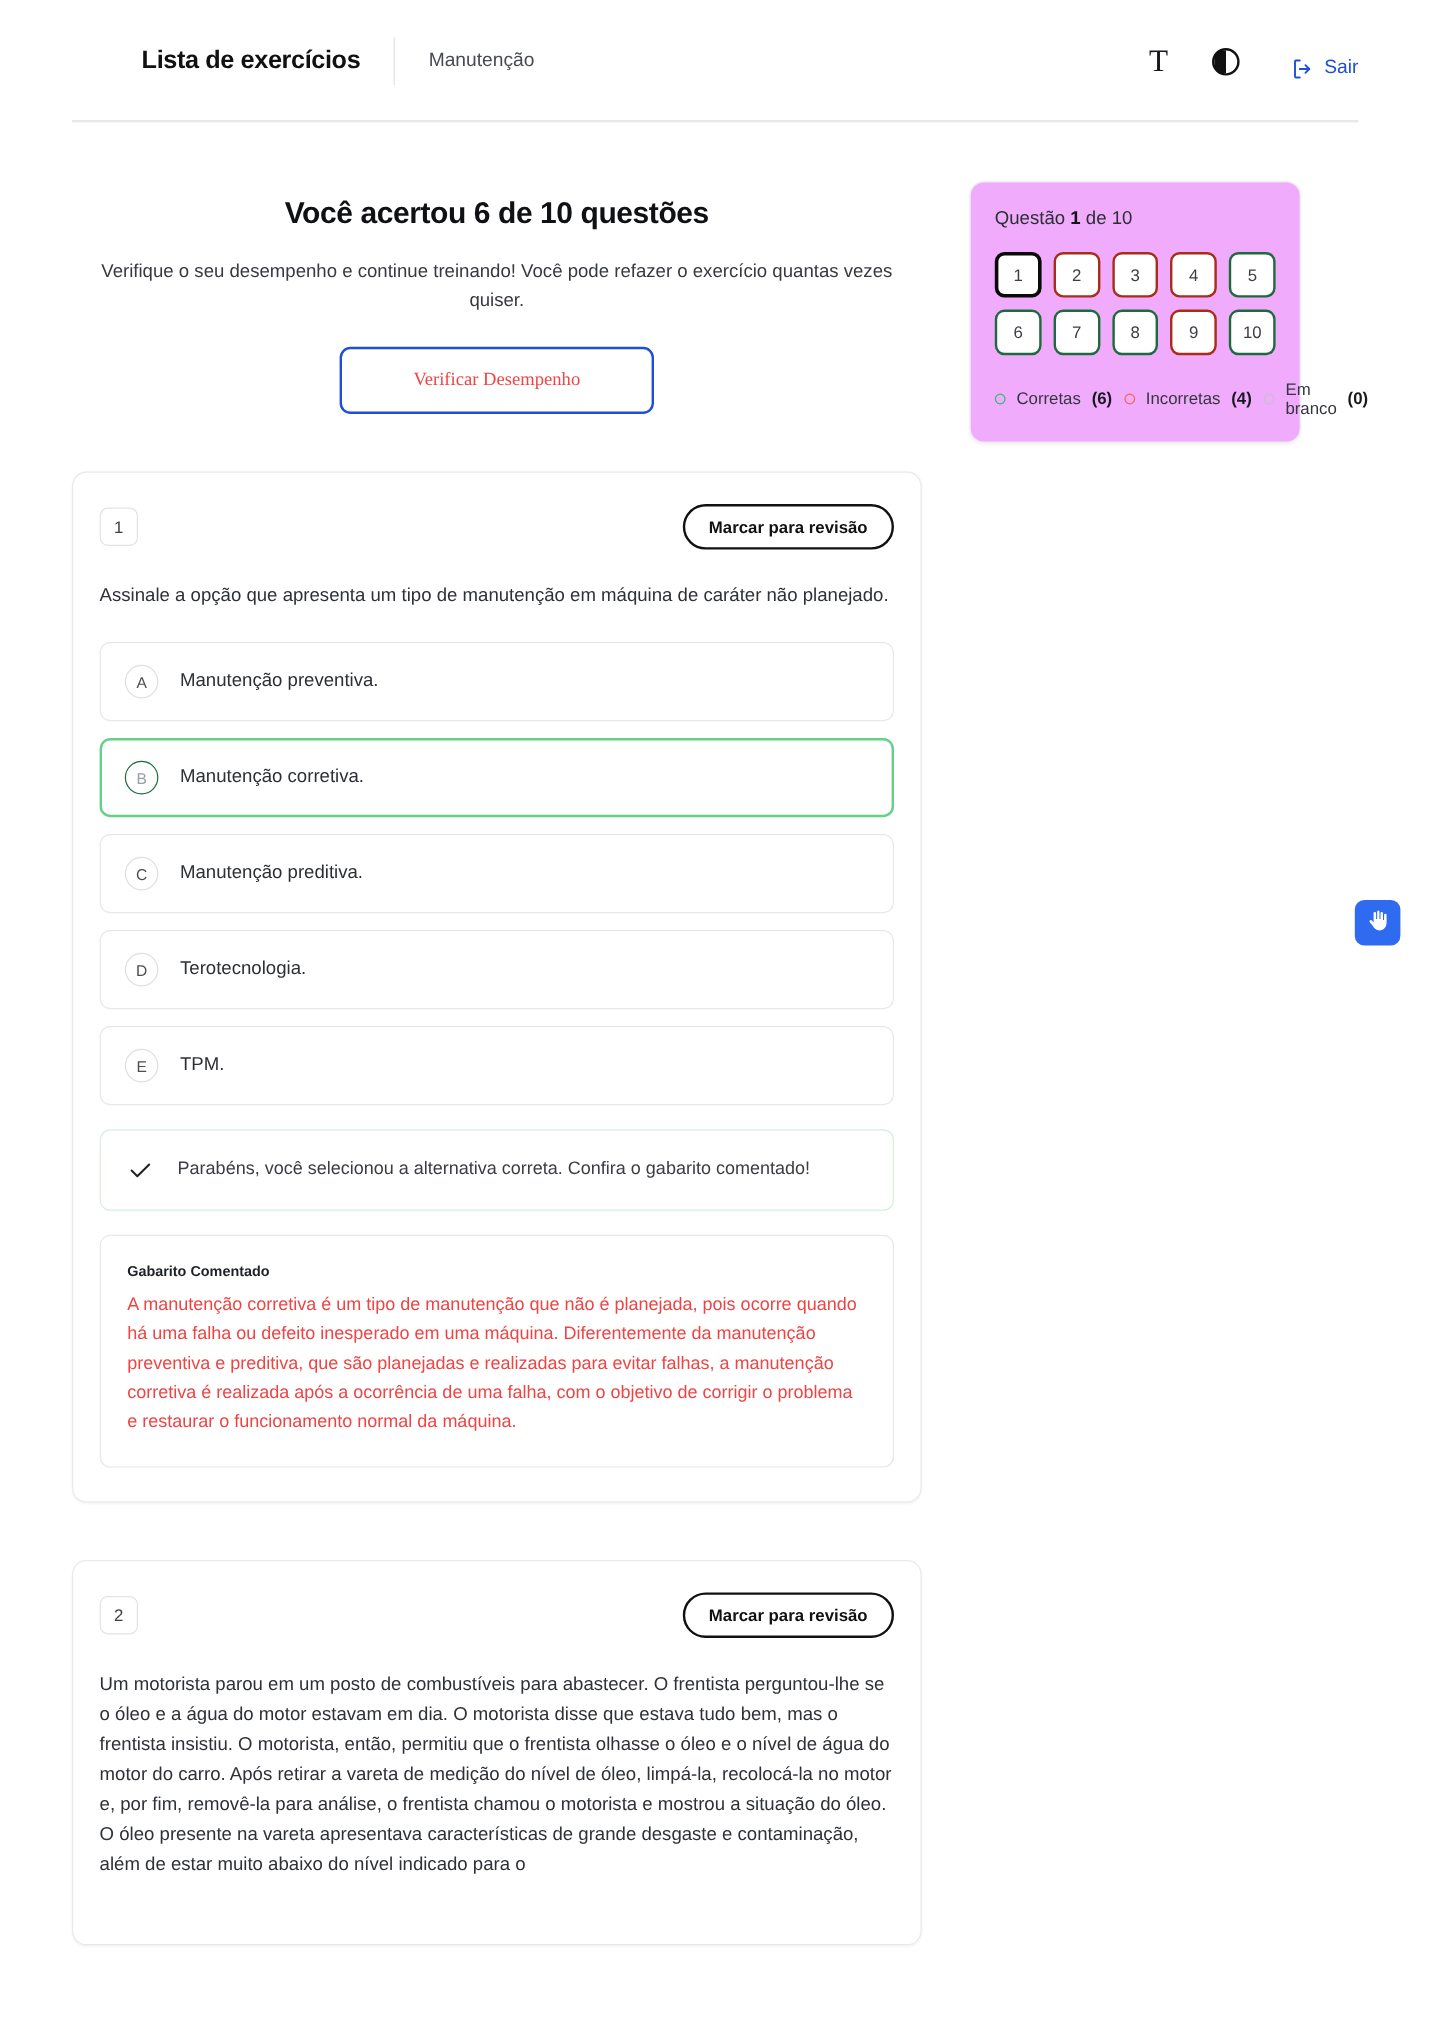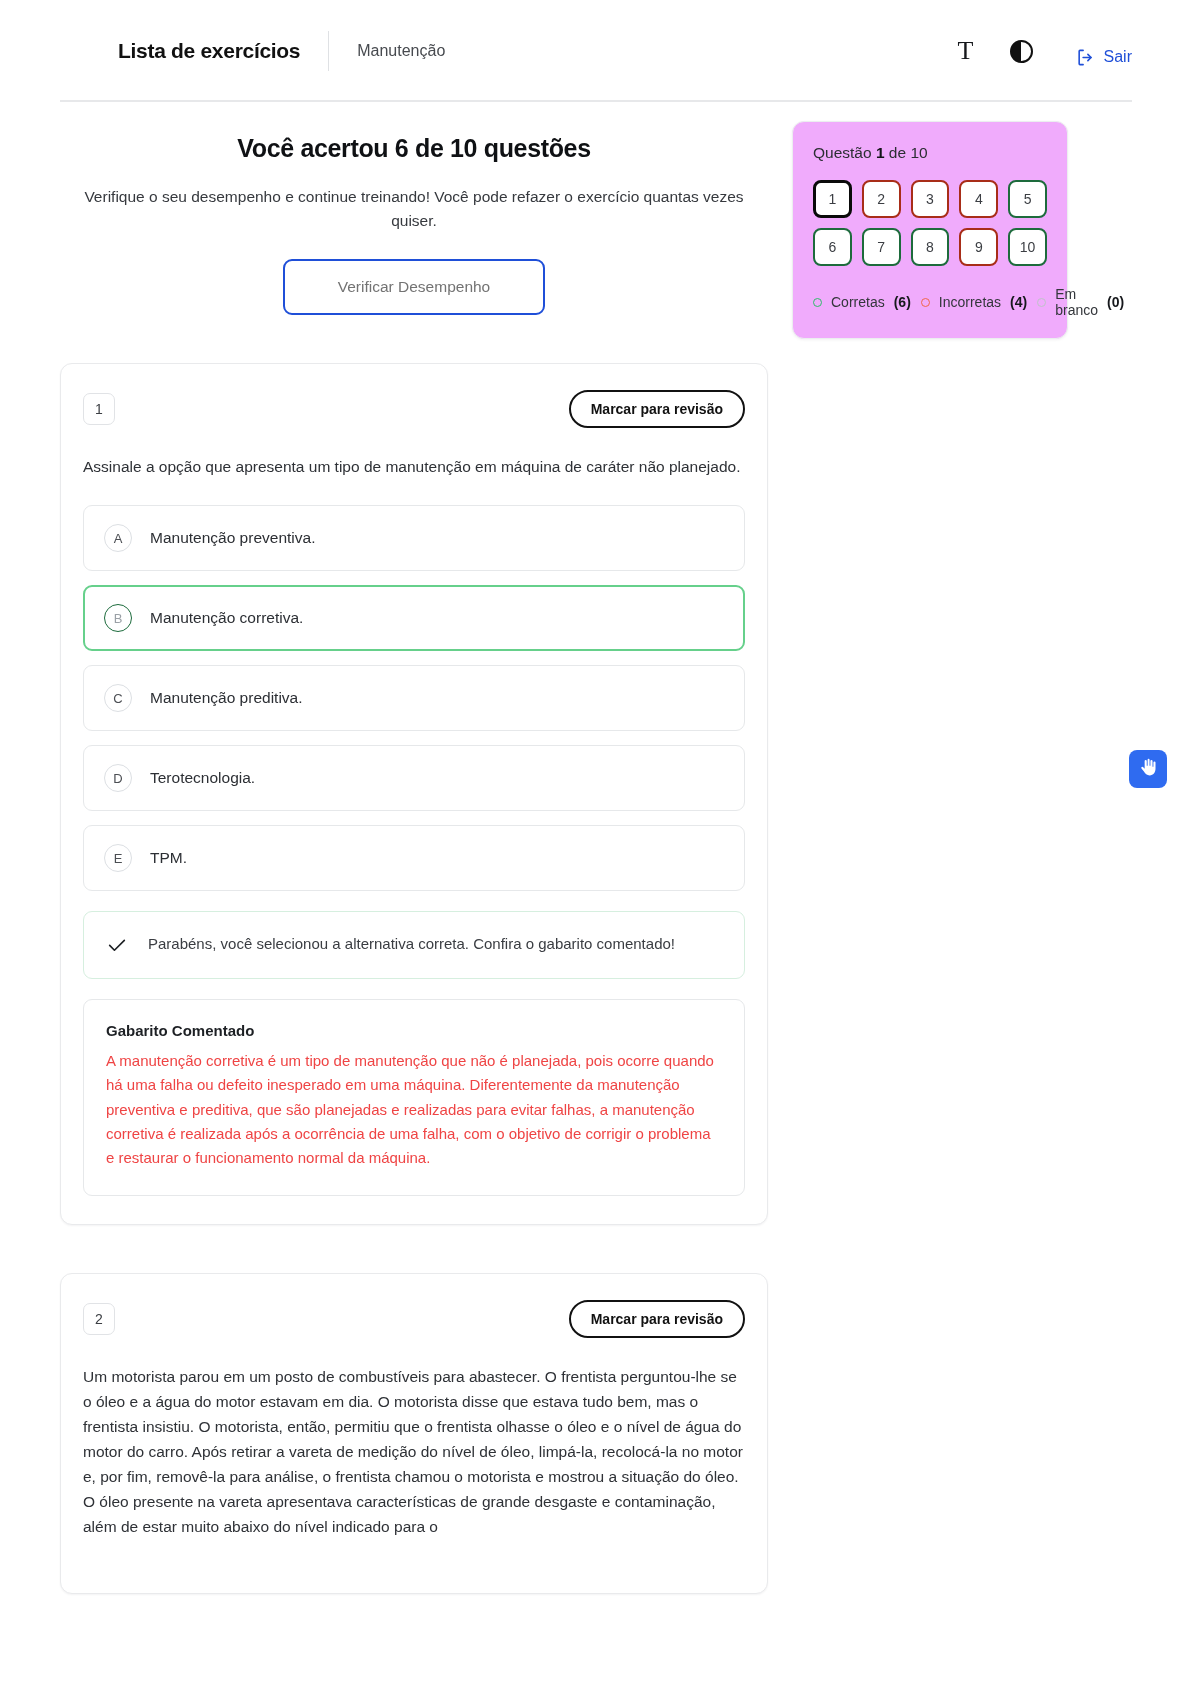--- a/index.html
+++ b/index.html
@@ -86,22 +86,22 @@
 
   
   .page {
     position: relative;
     padding: 0 60px;
     height: calc(1685px - 116px);
   }
 
   .layout {
     display: flex;
-    gap: 24px;
-    padding-top: 14px;
+    gap: 40px;
+    padding-top: 44px;
     height: 100%;
   }
 
   .col-main {
     width: 708px;
     flex: 0 0 708px;
   }
 
   
   .results {
@@ -122,23 +122,23 @@
     max-width: 668px;
     margin: 0 auto 26px;
   }
   .btn-outline {
     display: inline-block;
     min-width: 262px;
     padding: 17px 30px;
     border: 2px solid #1f4fd8;
     border-radius: 9px;
     background: #fff;
-    color: #737373;
+    color: #ef4444;
     font-size: 15.5px;
-    font-family: Liberation Sans, sans-serif;
+    font-family: Liberation Serif, serif;
     cursor: pointer;
   }
 
   
   .qcard {
     margin-top: 48px;
     background: #fff;
     border: 1px solid #e9eaec;
     border-radius: 12px;
     padding: 26px 22px 28px;
@@ -241,21 +241,21 @@
 
   
   .explanation {
     margin-top: 20px;
     border: 1px solid #e6e8ea;
     border-radius: 9px;
     padding: 22px 22px 24px;
     background: #fff;
   }
   .explanation h3 {
-    font-size: 15px;
+    font-size: 12px;
     font-weight: 700;
     color: #1d2024;
     margin-bottom: 10px;
   }
   .explanation p {
     font-size: 15px;
     line-height: 1.62;
     color: #ef4444;
   }
 

